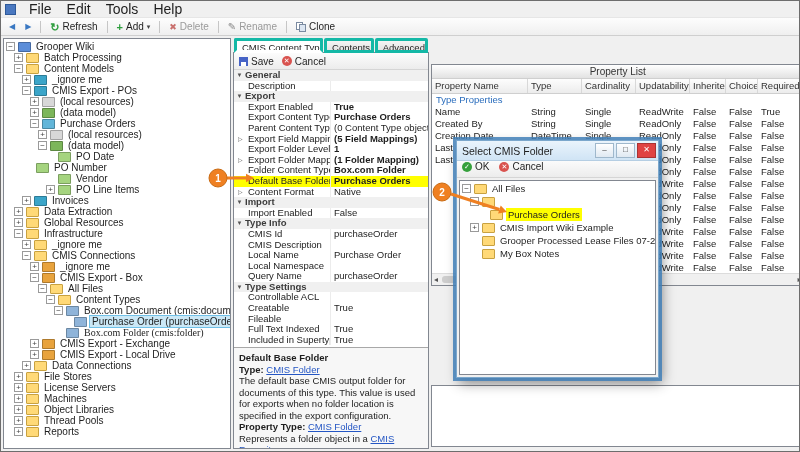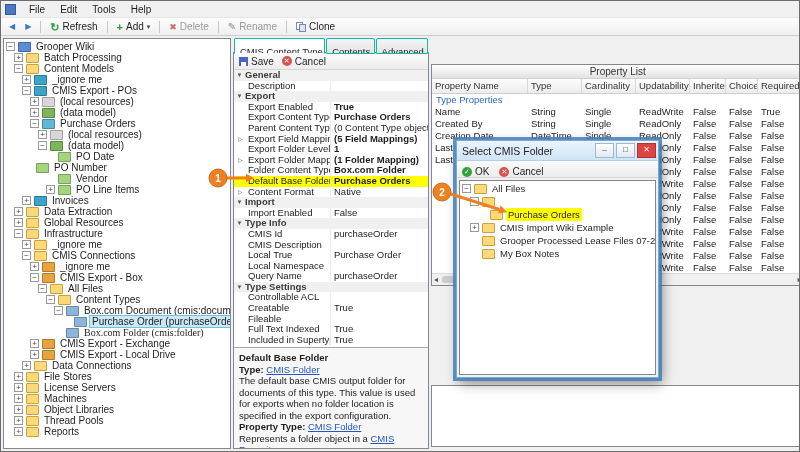--- a/index.html
+++ b/index.html
@@ -1,21 +1,21 @@
 <!DOCTYPE html>
 <html><head>
 <meta charset="utf-8">
 <style>
   html,body{margin:0;padding:0;background:#fff}
   .app{position:relative;width:798px;height:450px;border:1px solid #6d6d6d;background:#f0f0f0;
        font-family:"Liberation Sans",sans-serif;font-size:11px;color:#1e1e1e;overflow:hidden}
   
   .menubar{display:flex;align-items:center;height:16px;padding-left:4px;gap:1px;background:#f0f0f0}
   .appicon{width:9px;height:9px;background:#4a78c0;margin-right:5px;border:1px solid #2f5a9a}
-  .menu-item{padding:1px 7px;font-size:10px;cursor:default}
+  .menu-item{padding:1px 7px;font-size:14px;cursor:default}
   
   .toolbar{display:flex;align-items:center;height:17px;background:linear-gradient(#fdfdfd,#efefef);
            border-top:1px solid #e6e6e6;border-bottom:1px solid #cfcfcf;padding:0 4px;gap:2px;font-size:10px}
   .tbtn{display:flex;align-items:center;gap:3px;padding:1px 4px;border-radius:2px}
   .tbtn.disabled{color:#9a9a9a}
   .tsep{width:1px;height:12px;background:#c6c6c6;margin:0 3px}
   .navarrow{color:#3a78c2;font-size:8px}
   .i-refresh{color:#2e9e3e;font-weight:bold;font-size:11px;line-height:10px}
   .i-plus{color:#2e9e3e;font-weight:bold;font-size:11px;line-height:10px}
   .i-del{color:#c9706d;font-size:9px}
@@ -36,21 +36,21 @@
   .i-root{background:#5b8dd9}.i-folder{background:#ffd977;border-color:#c8a140}
   .i-model{background:#3ba5c9}.i-data{background:#7cb65a}.i-field{background:#a5d47f}
   .i-res{background:#d8d8d8}.i-doc{background:#62b6d9}.i-conn{background:#e8a33d}
   .i-repo{background:#ffd977;border-color:#c8a140}.i-ctype{background:#8fb4d9}
   .tlabel{padding:0 2px;line-height:11px}
   .tlabel.sel{background:#cbe8f6;outline:1px solid #70c0e7}
   .tlabel.hl{background:#ffff00}
   
   .mid-panel{width:196px;min-width:196px;display:flex;flex-direction:column}
   .tabs{display:flex;height:15px;font-size:9.5px;margin-left:1px;position:relative;z-index:2}
-  .tab{padding:7px 5px;border:1px solid #14b8a6;background:linear-gradient(#f4f4f4,#e4e4e4);margin-right:1px;
+  .tab{padding:1px 5px;border:3px solid #14b8a6;background:linear-gradient(#f4f4f4,#e4e4e4);margin-right:1px;
        border-radius:2px 2px 0 0;white-space:nowrap;overflow:hidden}
   .tab.active{background:#fff;border-bottom-color:#fff}
   .mid-body{flex:1;background:#a21caf;border:1px solid #828790;display:flex;flex-direction:column;overflow:hidden;margin-top:-1px}
   .edit-toolbar{height:16px;min-height:16px;display:flex;align-items:center;gap:8px;padding:0 5px;
                 background:linear-gradient(#fcfcfc,#ececec);border-bottom:1px solid #d5d5d5;font-size:10px}
   .ebtn{display:flex;align-items:center;gap:3px}
   .i-save{position:relative;width:9px;height:9px;background:#4663c6;display:inline-block}
   .i-save::after{content:"";position:absolute;left:2px;bottom:0;width:5px;height:4px;background:#fff}
   .i-cancel,.okicon,.cancelicon{width:10px;height:10px;border-radius:50%;color:#fff;font-size:7px;line-height:10px;text-align:center;display:inline-block}
   .i-cancel,.cancelicon{background:#d9534f}
@@ -94,21 +94,21 @@
   
   .dialog{position:absolute;left:455px;top:139px;width:201px;height:236px;background:#f0f0f0;
           border:1px solid #7ba7cc;box-shadow:0 0 0 3px rgba(66,128,184,.85),3px 5px 12px rgba(0,0,0,.45);
           display:flex;flex-direction:column;z-index:5}
   .dlg-title{height:19px;min-height:19px;display:flex;align-items:center;background:linear-gradient(#eaf4fc,#d0e4f5);
              border-bottom:1px solid #b5cee3;padding-left:5px;font-size:10.5px}
   .dlg-title .t{flex:1}
   .dlg-btn{width:17px;height:13px;margin-right:2px;font-size:8px;line-height:12px;text-align:center;
            border:1px solid #9fb8cc;background:linear-gradient(#fff,#dfe9f2);color:#333}
   .dlg-btn.close{background:#e04343;border-color:#a33;color:#fff}
-  .dlg-toolbar{height:16px;min-height:16px;display:flex;align-items:flex-end;gap:10px;padding:0 5px;
+  .dlg-toolbar{height:16px;min-height:16px;display:flex;align-items:flex-start;gap:10px;padding:0 5px;
                background:linear-gradient(#fbfbfb,#ececec);border-bottom:1px solid #d5d5d5;font-size:10px}
   .dbtn{display:flex;align-items:center;gap:3px}
   .dlg-body{flex:1;margin:2px;background:#fff;border:1px solid #828790;overflow:hidden;font-size:9.5px;padding-top:1px}
   .dlg-body .trow{height:13px}
   .dlg-body .tlabel{line-height:13px}
   
   svg text{font:bold 10px "Liberation Sans",sans-serif;fill:#fff}
   .callout{position:absolute;z-index:9}
 </style>
 </head>
@@ -424,21 +424,21 @@
             </div>
             <div class="pg-row">
               <div class="pg-label">CMIS Id</div>
               <div class="pg-value">purchaseOrder</div>
             </div>
             <div class="pg-row">
               <div class="pg-label">CMIS Description</div>
               <div class="pg-value"></div>
             </div>
             <div class="pg-row">
-              <div class="pg-label">Local True</div>
+              <div class="pg-label">Local Name</div>
               <div class="pg-value">Purchase Order</div>
             </div>
             <div class="pg-row">
               <div class="pg-label">Local Namespace</div>
               <div class="pg-value"></div>
             </div>
             <div class="pg-row">
               <div class="pg-label">Query Name</div>
               <div class="pg-value">purchaseOrder</div>
             </div>

